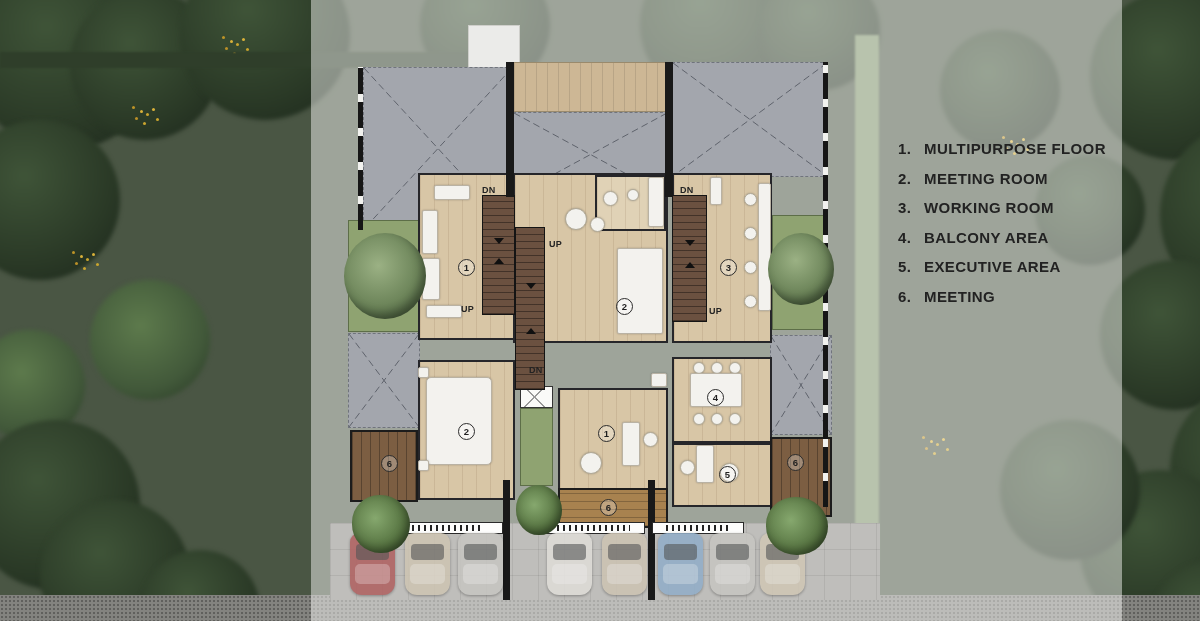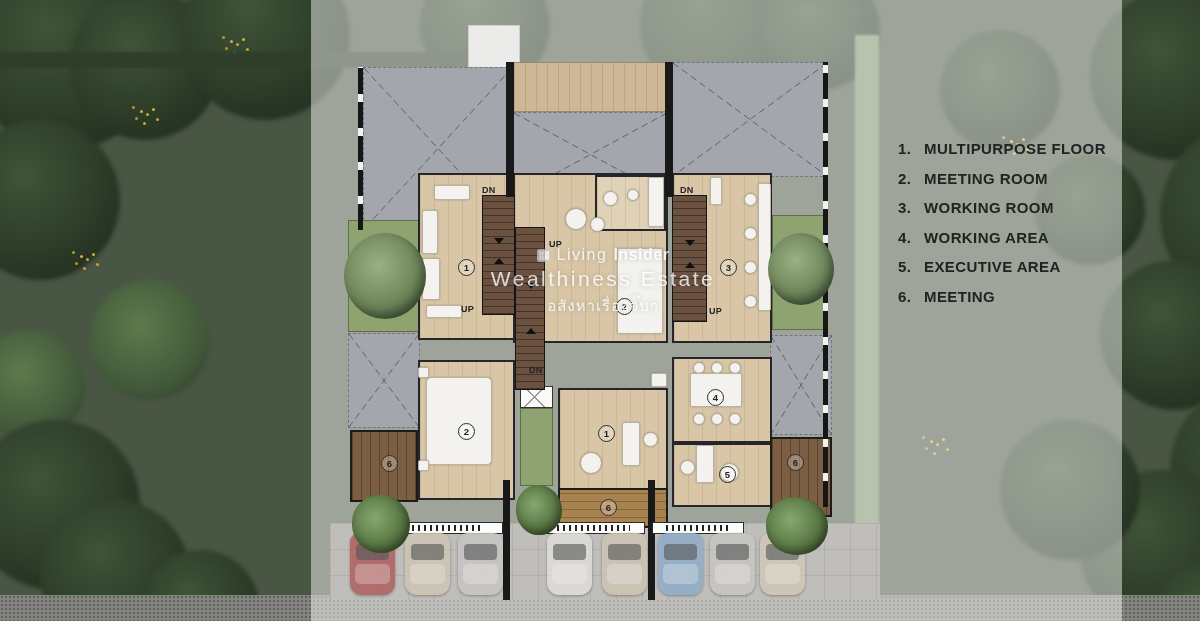--- a/index.html
+++ b/index.html
@@ -297,46 +297,37 @@
     <div class="marker" style="left:286px;top:293px;">2</div>
     <div class="marker" style="left:128px;top:418px;">2</div>
     <div class="marker" style="left:268px;top:420px;">1</div>
     <div class="marker" style="left:377px;top:384px;">4</div>
     <div class="marker" style="left:389px;top:461px;">5</div>
     <div class="marker" style="left:51px;top:450px;">6</div>
     <div class="marker" style="left:457px;top:449px;">6</div>
     <div class="marker" style="left:270px;top:494px;">6</div>
   </div>
 
-  <div class="wm">
-    <div class="wm-line1">
-      <span class="wm-logo"></span>
-      <span class="wm-light">Living</span>
-      <span class="wm-bold">Insider</span>
-    </div>
-    <div class="wm-line2">Wealthiness Estate</div>
-    <div class="wm-line3">อสังหาเรื่องจิ๊บๆ</div>
-  </div>
 
   <div class="legend">
     <div class="legend-row">
       <span class="legend-num">1.</span>
       <span>MULTIPURPOSE FLOOR</span>
     </div>
     <div class="legend-row">
       <span class="legend-num">2.</span>
       <span>MEETING ROOM</span>
     </div>
     <div class="legend-row">
       <span class="legend-num">3.</span>
       <span>WORKING ROOM</span>
     </div>
     <div class="legend-row">
       <span class="legend-num">4.</span>
-      <span>WORKING AREA</span>
+      <span>BALCONY AREA</span>
     </div>
     <div class="legend-row">
       <span class="legend-num">5.</span>
       <span>EXECUTIVE AREA</span>
     </div>
     <div class="legend-row">
       <span class="legend-num">6.</span>
       <span>MEETING</span>
     </div>
   </div>

